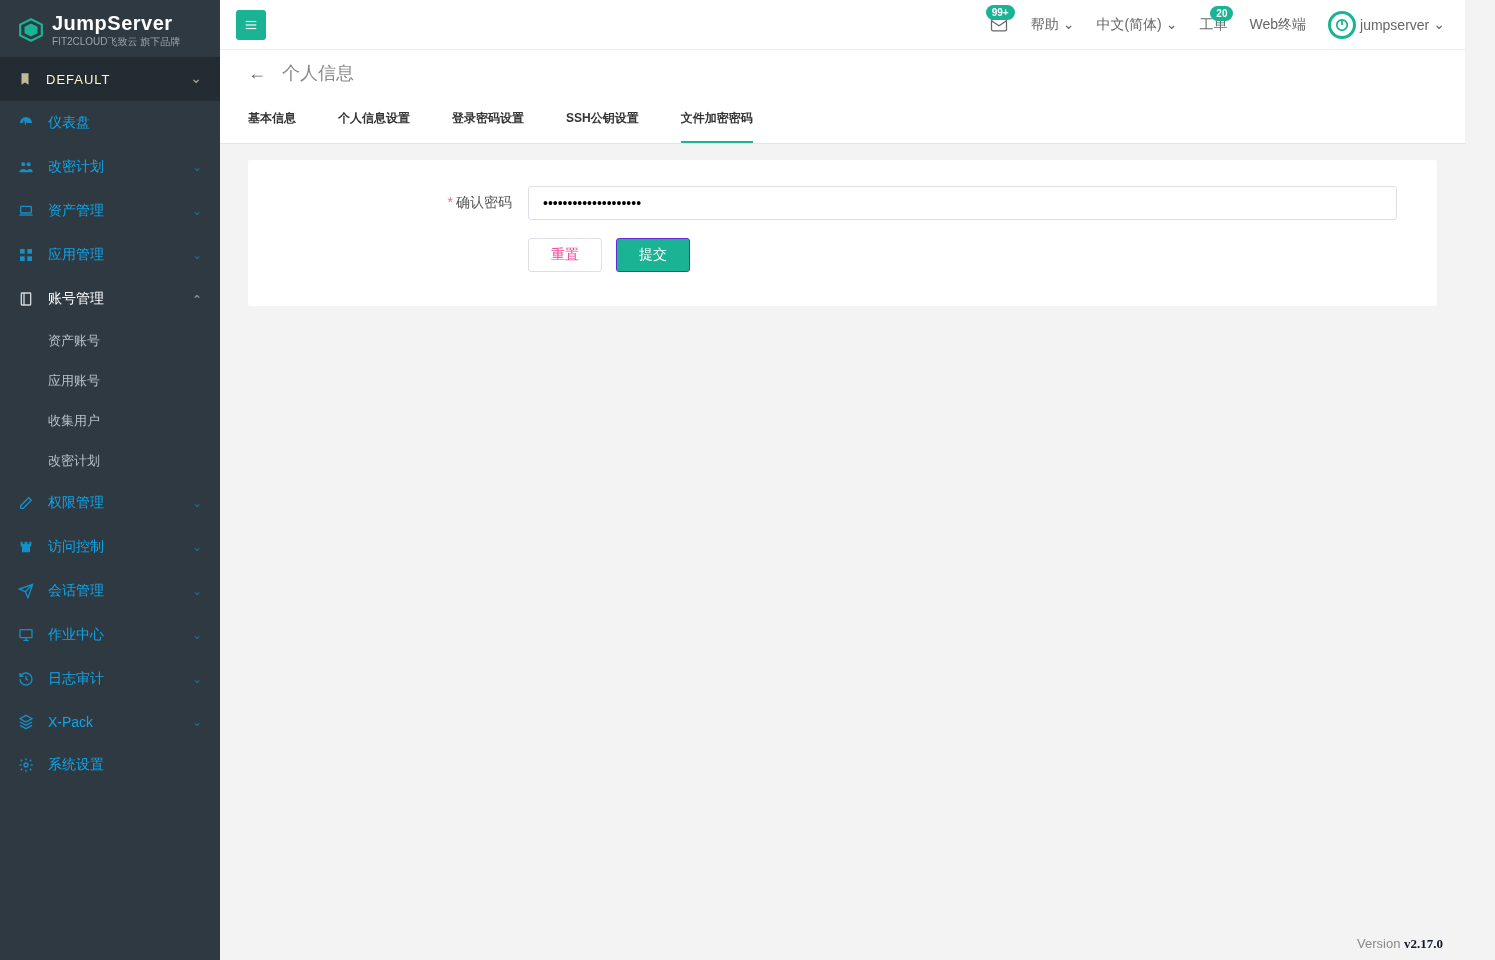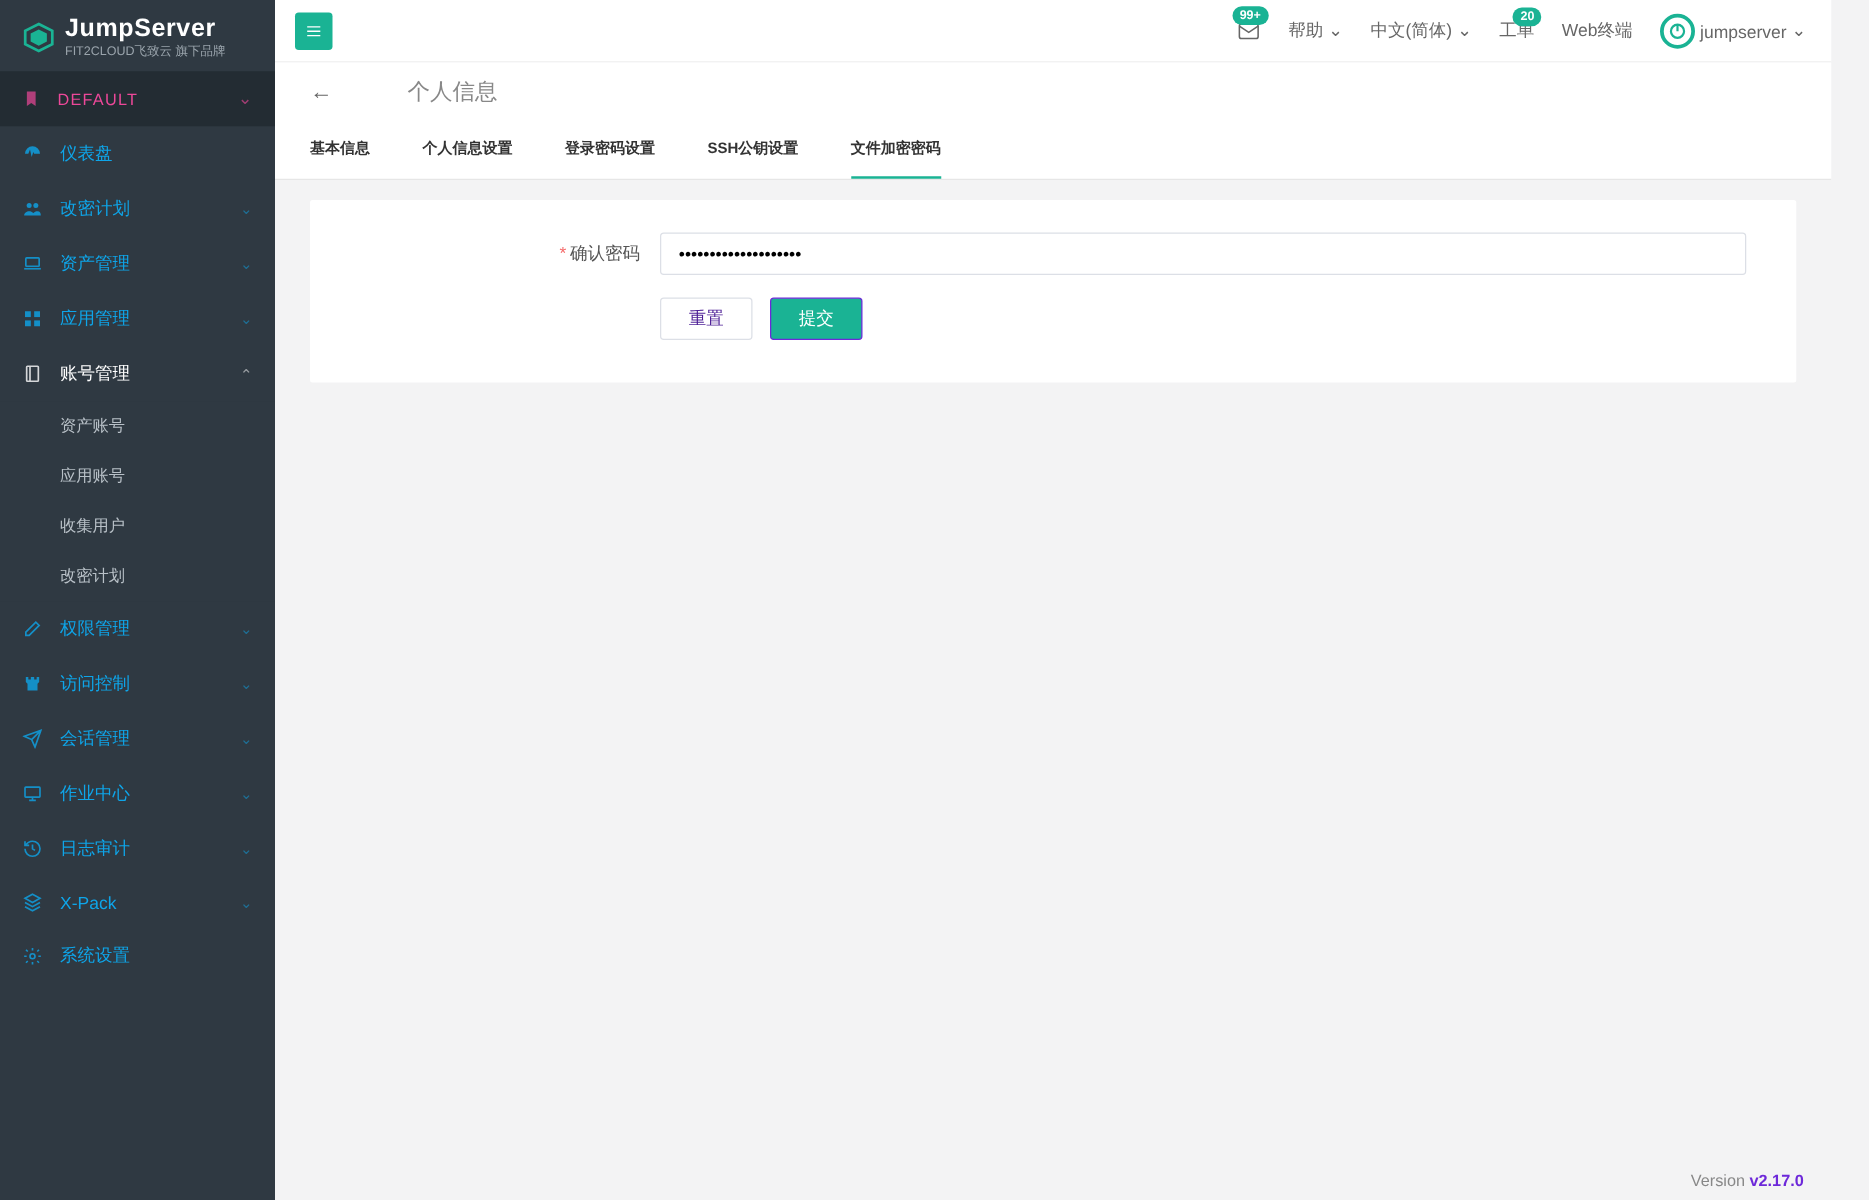--- a/index.html
+++ b/index.html
@@ -8,21 +8,21 @@
 
 
 .sidebar { width: 220px; background: #2f3942; color: #c2c6c9; display: flex; flex-direction: column; flex-shrink: 0; }
 .logo-box { padding: 12px 18px 10px; background: #2f3942; display: flex; align-items: center; gap: 8px; }
 .logo-icon { width: 26px; height: 26px; flex-shrink: 0; }
 .logo-text { display: flex; flex-direction: column; line-height: 1.1; }
 .logo-title { color: #fff; font-weight: 700; font-size: 20px; letter-spacing: .5px; }
 .logo-sub { color: #9aa4ac; font-size: 10px; margin-top: 2px; }
 
 .nav { flex: 1; overflow-y: auto; }
-.nav-header { display: flex; align-items: center; padding: 14px 18px; background: #232c33; color: #ec4899; cursor: pointer; }
+.nav-header { display: flex; align-items: center; padding: 14px 18px; background: #232c33; color: #fef9c3; cursor: pointer; }
 .nav-header .bookmark { width: 14px; height: 14px; margin-right: 14px; opacity: .7; }
 .nav-header .label { flex: 1; font-size: 13px; letter-spacing: 1px; }
 .nav-header .chev { opacity: .6; }
 
 .nav-item { display: flex; align-items: center; padding: 13px 18px; cursor: pointer; color: #0ea5e9; font-size: 14px; }
 .nav-item .ico { width: 16px; height: 16px; margin-right: 14px; opacity: .8; display: inline-flex; align-items: center; justify-content: center; }
 .nav-item .label { flex: 1; }
 .nav-item .chev { opacity: .5; font-size: 12px; }
 .nav-item.expanded { color: #fff; align-items: center; }
 
@@ -37,42 +37,42 @@
 .hamburger svg { width: 14px; height: 14px; stroke: #fff; }
 .topbar-right { margin-left: auto; display: flex; align-items: center; gap: 22px; }
 .tb-item { display: flex; align-items: center; gap: 4px; cursor: pointer; color: #666; font-size: 14px; position: relative; }
 .badge { position: absolute; top: -10px; right: -6px; background: #1ab394; color: #fff; font-size: 10px; padding: 2px 6px; border-radius: 9px; font-weight: 600; }
 .mail-icon { width: 20px; height: 20px; }
 .avatar-circle { width: 28px; height: 28px; border-radius: 50%; border: 3px solid #1ab394; display: flex; align-items: center; justify-content: center; }
 
 
 .page-header-row { background: #fff; height: 46px; display: flex; align-items: center; padding: 0 28px; gap: 16px; }
 .back-arrow { cursor: pointer; color: #666; font-size: 18px; }
-.page-title { color: #888; font-size: 18px; margin-left: 44px; }
+.page-title { color: #888; font-size: 18px; }
 
 
 .tabs { background: #fff; display: flex; padding: 0 28px; border-bottom: 1px solid #e6e6e6; }
 .tab { padding: 14px 0; margin-right: 42px; cursor: pointer; font-size: 12px; color: #333; font-weight: 600; border-bottom: 2px solid transparent; }
 .tab.active { border-bottom-color: #1ab394; }
 
 
 .content-wrap { padding: 16px 28px; flex: 1; }
 .card { background: #fff; border-radius: 2px; padding: 26px 40px 34px; }
 .form-row { display: flex; align-items: center; margin-bottom: 18px; }
 .form-label { width: 240px; text-align: right; padding-right: 16px; font-size: 14px; color: #555; }
 .req { color: #f56c6c; margin-right: 3px; }
 .form-control { flex: 1; }
 .form-control input { width: 100%; height: 34px; border: 1px solid #dcdfe6; border-radius: 3px; padding: 0 14px; font-size: 14px; outline: none; }
 .form-actions { display: flex; gap: 14px; padding-left: 240px; margin-top: 6px; }
 .btn { height: 34px; padding: 0 22px; border-radius: 3px; cursor: pointer; font-size: 14px; display: inline-flex; align-items: center; justify-content: center; }
-.btn-default { background: #fff; border: 1px solid #dcdfe6; color: #4c1d95; }
+.btn-default { background: #fff; border: 1px solid #dcdfe6; color: #ec4899; }
 .btn-primary { background: #1ab394; border: 1px solid #6d28d9; color: #fff; }
 
 .footer { text-align: right; padding: 8px 22px; color: #888; font-size: 13px; }
-.footer strong { color: #6d28d9; }
+.footer strong { color: #0f172a; font-family: Liberation Serif, serif; }
 
 .chev-down { display: inline-block; transform: translateY(-1px); }
 .chev-up { display:inline-block; transform: rotate(180deg); }
 </style>
 </head>
 <body>
 
 <div class="app">
   <aside class="sidebar">
     <div class="logo-box">

